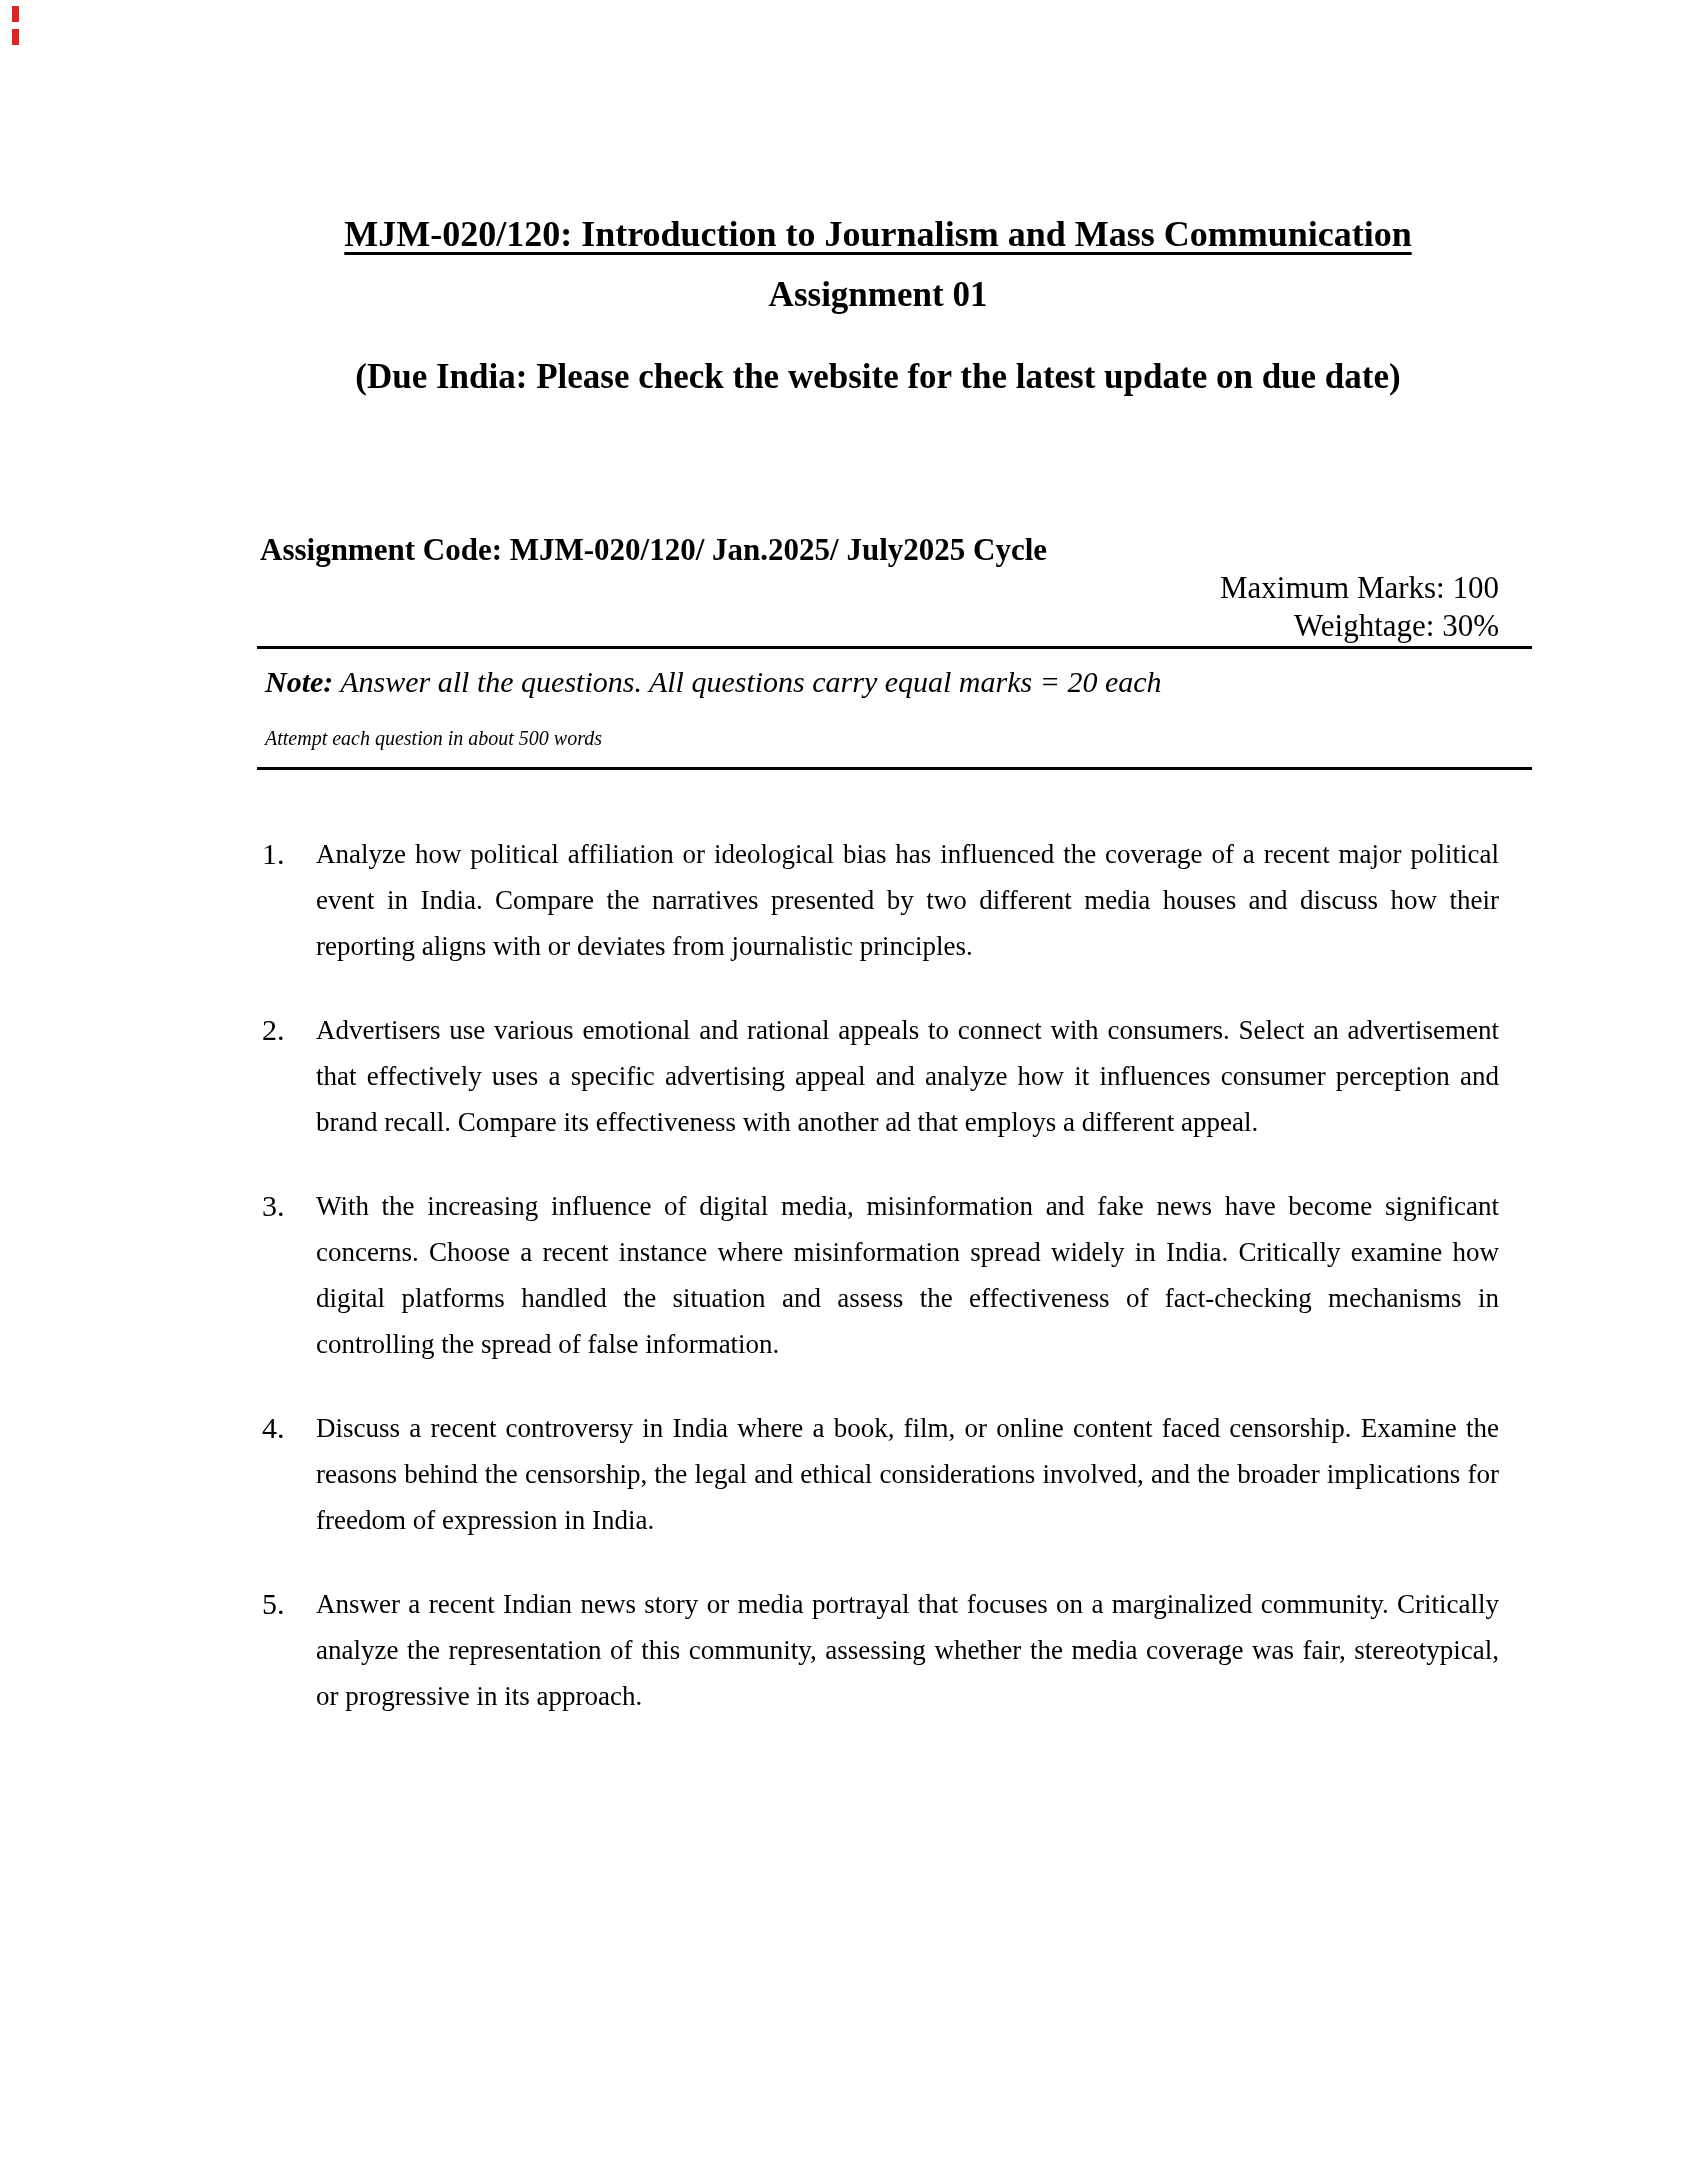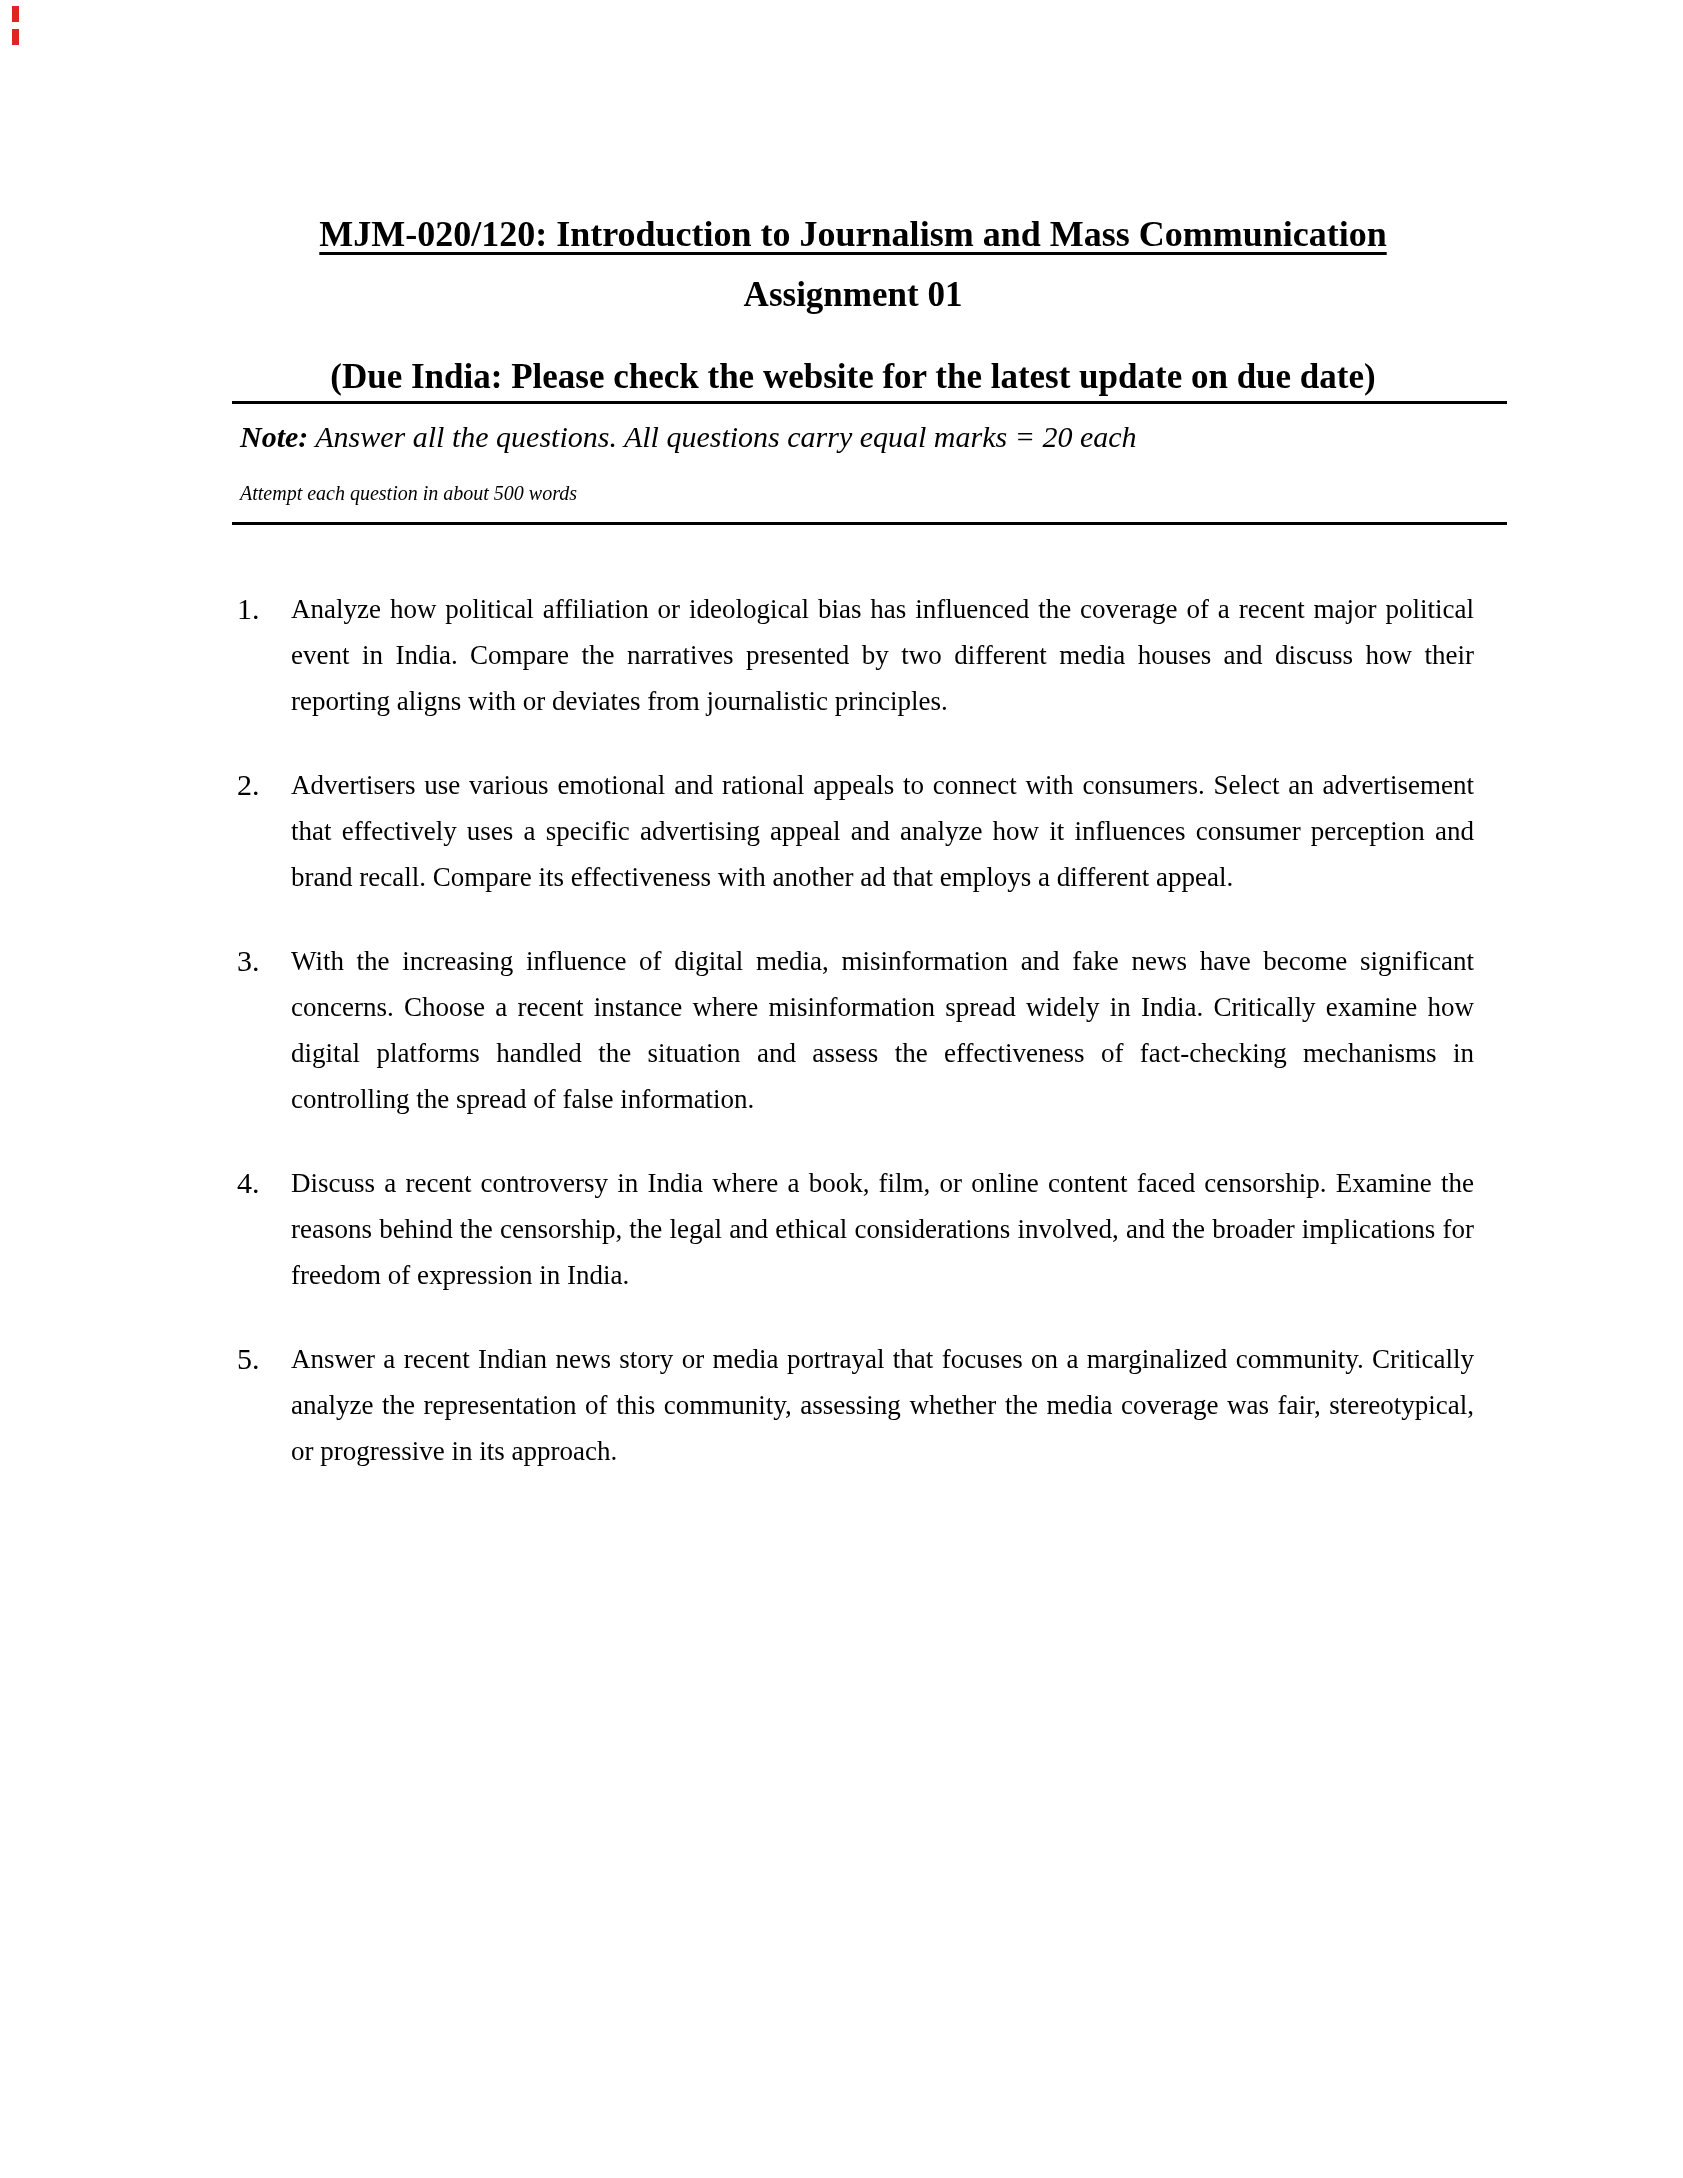--- a/index.html
+++ b/index.html
@@ -9,21 +9,21 @@
     height: 2178px;
     background: #ffffff;
     color: #000000;
     font-family: "Liberation Serif", "DejaVu Serif", serif;
     overflow: hidden;
   }
   
   .corner-marks { position: absolute; left: 12px; top: 6px; width: 20px; }
   .corner-dash { display: block; width: 7px; height: 16px; margin-bottom: 7px; }
 
-  .content { position: absolute; left: 232px; top: 0; width: 1242px; }
+  .content { position: absolute; left: 257px; top: 0; width: 1242px; }
 
   .doc-title {
     margin: 211px 0 0 0;
     font-size: 36px;
     font-weight: bold;
     line-height: 46px;
     text-align: center;
     text-decoration: underline;
     text-decoration-thickness: 3px;
     text-underline-offset: 6px;
@@ -105,20 +105,25 @@
   </div>
 
   <div class="content">
 
     <h1 class="doc-title">MJM-020/120: Introduction to Journalism and Mass Communication</h1>
 
     <div class="doc-subtitle">Assignment 01</div>
 
     <div class="due-line">(Due India: Please check the website for the latest update on due date)</div>
 
+    <div class="code-block">
+      <div class="code-line">Assignment Code: MJM-020/120/ Jan.2025/ July2025 Cycle</div>
+      <div class="marks-line">Maximum Marks: 100</div>
+      <div class="weight-line">Weightage: 30%</div>
+    </div>
 
     <div class="note-box">
       <p class="note-line"><span class="note-label">Note:</span> <span>Answer all the questions. All questions carry equal marks = 20 each</span></p>
       <p class="attempt-line">Attempt each question in about 500 words</p>
     </div>
 
     <div class="questions">
 
       <div class="question">
         <div class="qnum">1.</div>

